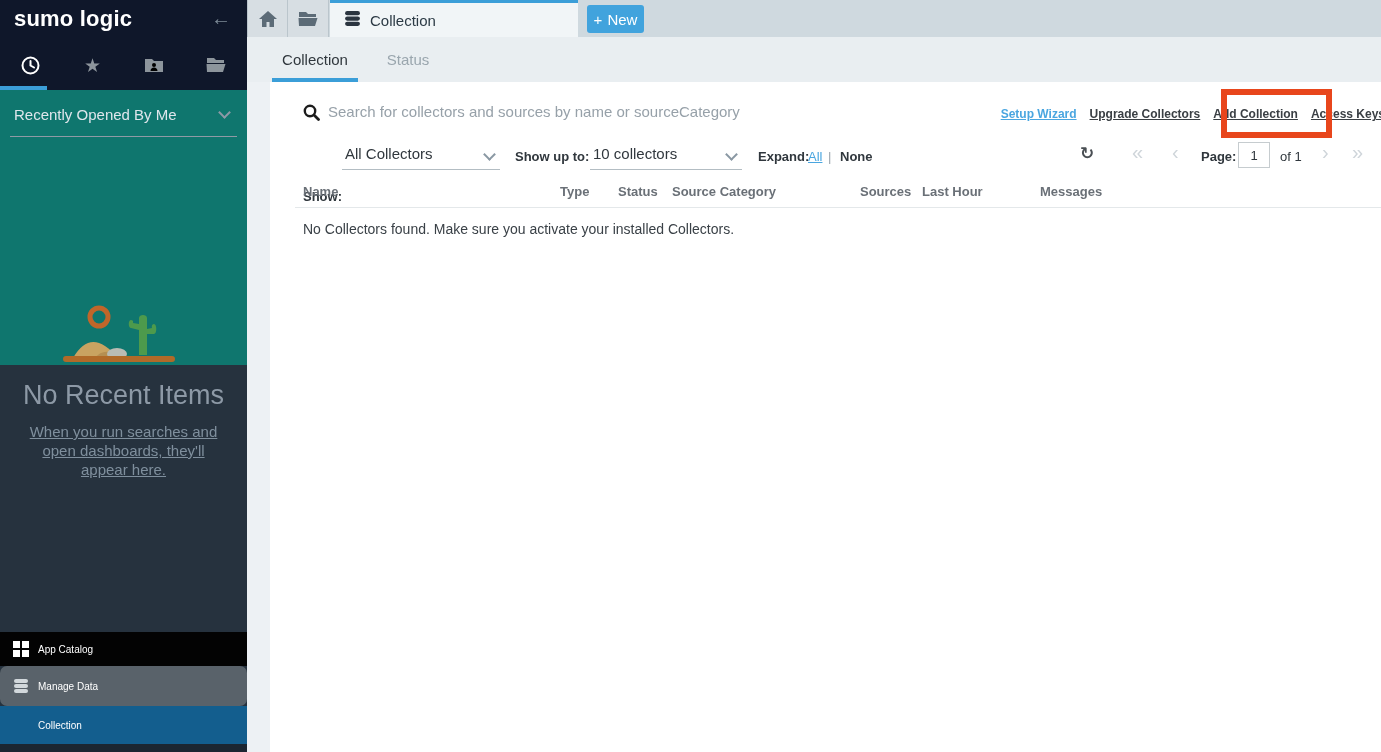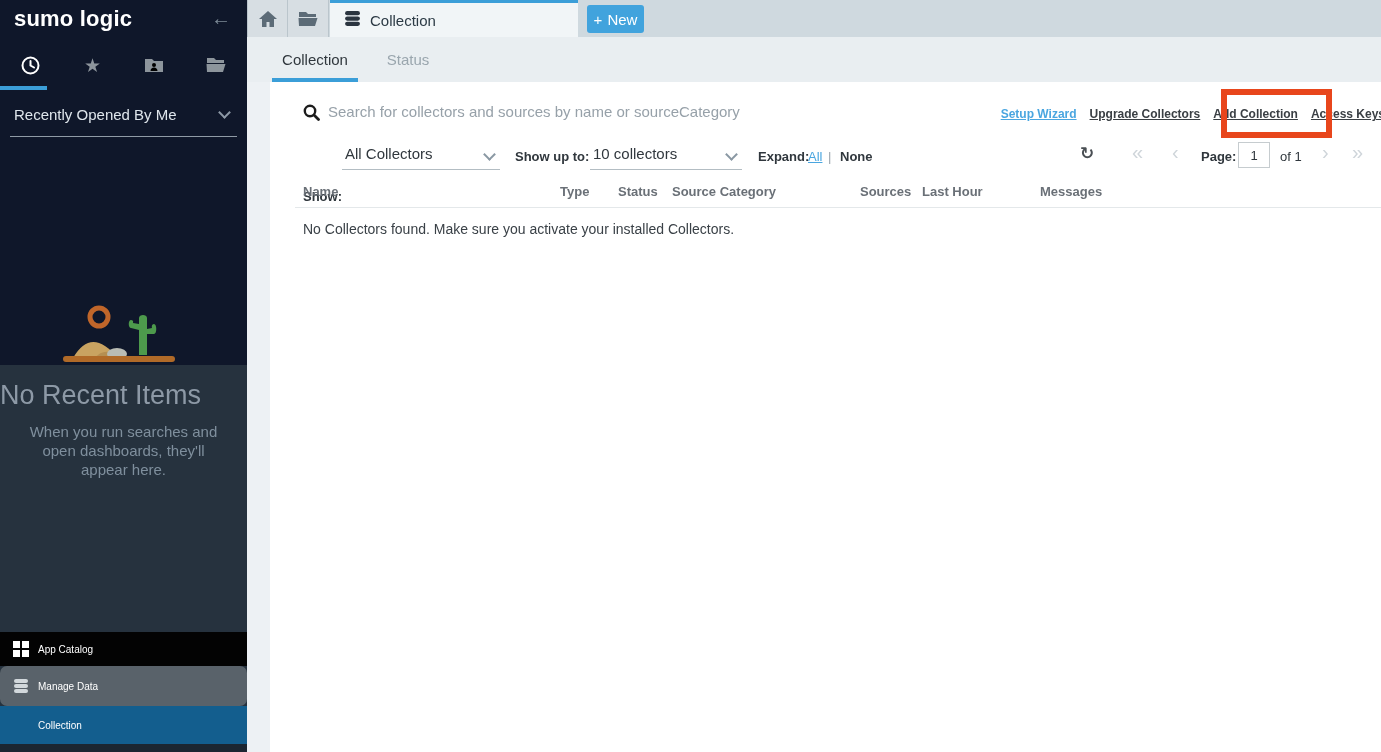--- a/index.html
+++ b/index.html
@@ -8,29 +8,29 @@
   .frame { position:relative; width:1381px; height:752px; overflow:hidden; background:#fff; }
 
   
   .sidebar { position:absolute; left:0; top:0; width:247px; height:752px; background:#26323e; overflow:hidden; }
   .sb-head { position:absolute; left:0; top:0; width:247px; height:90px; background:#0f172a; }
   .sb-logo { position:absolute; left:14px; top:6px; color:#fff; font-size:22px; font-weight:700; letter-spacing:0.2px; }
   .sb-collapse { position:absolute; right:16px; top:7px; color:#7e8c98; font-size:20px; cursor:pointer; }
   .sb-nav { position:absolute; left:0; top:44px; width:247px; height:42px; display:flex; justify-content:space-around; align-items:center; }
   .sb-nav .navbtn { width:40px; height:30px; display:flex; align-items:center; justify-content:center; cursor:pointer; }
   .sb-indicator { position:absolute; left:0; top:86px; width:47px; height:4px; background:#3b9ed8; }
-  .sb-upper { position:absolute; left:0; top:90px; width:247px; height:275px; background:#0f172a; }
+  .sb-upper { position:absolute; left:0; top:90px; width:247px; height:275px; background:#0f766e; }
   .sb-recent { position:absolute; left:0; top:0; width:247px; height:48px; cursor:pointer; }
   .sb-recent-label { position:absolute; left:14px; top:16px; color:#dfe6ec; font-size:15px; }
   .sb-recent-line { position:absolute; left:10px; top:46px; width:227px; height:1px; background:#8f9aa5; }
   .chev-down { width:9px; height:9px; border-right:2px solid #8d99a6; border-bottom:2px solid #8d99a6; transform:rotate(45deg); display:inline-block; }
   .sb-recent .chev-down { position:absolute; right:18px; top:18px; }
   .sb-illo { position:absolute; left:55px; top:200px; }
-  .sb-empty-title { position:absolute; left:0; top:380px; width:247px; color:#8d99a6; font-size:27px; font-weight:400; }
-  .sb-empty-sub { position:absolute; left:20px; top:422px; width:207px; text-align:center; color:#7f8f9d; font-size:15px; line-height:19px; }
+  .sb-empty-title { position:absolute; left:0; top:380px; width:247px; text-align:center; color:#8d99a6; font-size:27px; font-weight:400; }
+  .sb-empty-sub { position:absolute; left:20px; top:422px; width:207px; text-align:center; color:#7f8f9d; font-size:15px; line-height:19px;text-decoration:underline; }
   .sb-item { position:absolute; left:0; width:247px; display:flex; align-items:center; cursor:pointer; }
   .sb-item-appcat { top:632px; height:34px; background:#030303; }
   .sb-item-managedata { top:666px; height:40px; background:#59626a;border-radius:7px; }
   .sb-item-collection { top:706px; height:38px; background:#135e8e; }
   .sb-item-below { position:absolute; left:0; top:744px; width:247px; height:8px; background:#1b2631; }
   .sb-item .ic { width:16px; margin-left:13px; display:flex; align-items:center; justify-content:center; }
   .sb-item .lbl { margin-left:9px; color:#fff; font-size:10px; }
   .sb-item-collection .lbl { margin-left:38px; }
   .grid-icon { display:grid; grid-template-columns:7px 7px; grid-template-rows:7px 7px; gap:2px; }
   .grid-icon span { background:#fff; }

